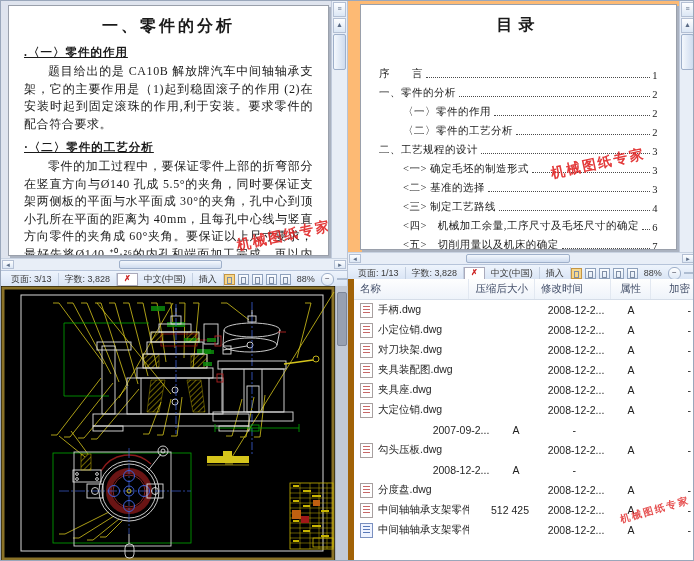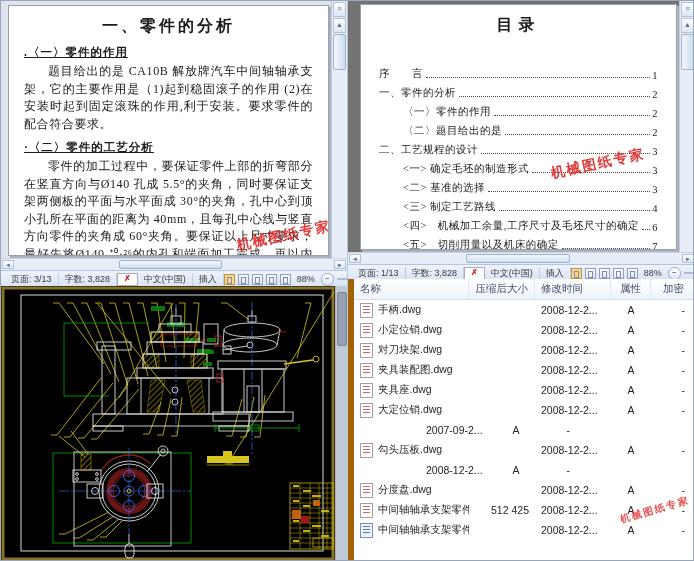--- a/index.html
+++ b/index.html
@@ -1,21 +1,21 @@
 <!DOCTYPE html>
 <html><head>
 <meta charset="utf-8">
 <style>
   html,body{margin:0;padding:0;background:#8d9bb0;}
   .screen{position:relative;width:694px;height:561px;background:#dfe5ee;overflow:hidden;
           font-family:"Liberation Sans",sans-serif;border:1px solid #9aa7bb;box-sizing:border-box;}
   .q{position:absolute;box-sizing:border-box;}
   
   .q1{left:0;top:0;width:347px;height:285px;background:#dfe4ee;border-right:1px solid #b9c3d4;}
-  .q2{left:347px;top:0;width:347px;height:278px;background:#737373;}
+  .q2{left:347px;top:0;width:347px;height:278px;background:#fdba74;}
   .doc-area{position:relative;width:100%;}
   .q1 .doc-area{height:257px;}
   .q2 .doc-area{height:251px;}
   .page{position:absolute;background:#fff;border:1px solid #9aa0ab;box-shadow:2px 2px 0 #aab2c0;overflow:hidden;}
   .page1{left:7px;top:4px;right:18px;bottom:2px;padding:8px 15px;}
   .page2{left:12px;top:3px;right:18px;bottom:2px;padding:6px 18px;}
   .doc-serif{font-family:"Liberation Serif",serif;color:#1a1a1a;}
   .doc-title{text-align:center;font-size:16px;font-weight:bold;letter-spacing:3px;margin:2px 0 8px 0;}
   .doc-h{font-size:11.5px;font-weight:bold;margin:7px 0 3px 0;letter-spacing:1px;text-decoration:underline;}
   .doc-p{font-size:12px;line-height:17.5px;text-indent:2em;text-align:justify;margin:2px 0;letter-spacing:0.6px;}
@@ -62,23 +62,23 @@
   .cad-strip{position:absolute;right:0;top:0;bottom:0;width:12px;background:#c2c9d6;border-left:1px solid #a7b0c0;}
   .cad-strip .thumb{margin:6px 1px;height:52px;background:#97a0b2;border:1px solid #7d8698;border-radius:2px;}
   
   .q4{left:347px;top:278px;width:347px;height:283px;background:#fff;border-left:6px solid #a16207;overflow:hidden;}
   .fl-header{display:flex;height:20px;align-items:center;font-size:10.5px;color:#44506a;
              background:linear-gradient(#fefefe,#eef3fa);border-bottom:1px solid #d5dde8;}
   .fl-header .col{border-right:1px solid #e2e8f1;height:100%;display:flex;align-items:center;box-sizing:border-box;}
   .fl-row{display:flex;height:20px;align-items:center;font-size:10.5px;color:#1e1e1e;}
   .col-name{flex:1;min-width:0;padding-left:6px;display:flex;align-items:center;white-space:nowrap;overflow:hidden;}
   .col-size{width:66px;justify-content:flex-end;text-align:right;padding-right:6px;}
-  .col-date{width:76px;padding-left:6px;text-align:left;}
+  .col-date{width:76px;padding-left:6px;text-align:center;}
   .col-attr{width:40px;justify-content:center;text-align:center;}
-  .col-enc{width:44px;justify-content:flex-end;text-align:right;padding-right:10px;}
+  .col-enc{width:44px;justify-content:flex-end;text-align:right;padding-right:4px;}
   .fl-row .col-size,.fl-row .col-date,.fl-row .col-attr,.fl-row .col-enc{flex:none;display:block;box-sizing:border-box;}
   .fl-header .col-size,.fl-header .col-date,.fl-header .col-attr,.fl-header .col-enc{flex:none;}
   .fl-header .col-size{justify-content:flex-end;}
   .fl-header .col-attr{justify-content:center;}
   .fl-header .col-enc{justify-content:flex-end;}
   .ficon{width:11px;height:13px;border:1px solid #a8a0a0;background:#fff;margin-right:5px;flex:none;position:relative;}
   .ficon::after{content:"";position:absolute;left:2px;right:2px;top:2px;bottom:2px;
                 background:repeating-linear-gradient(#c86868 0 1px,transparent 1px 3px);}
   .ficon.blue{border-color:#7a90c0;background:#eef3ff;}
   .ficon.blue::after{background:repeating-linear-gradient(#5878b8 0 1px,transparent 1px 3px);}
@@ -154,21 +154,21 @@
             <span class="toc-text">一、零件的分析</span>
             <span class="toc-dots"></span>
             <span class="toc-page">2</span>
           </div>
         <div class="toc-row lvl1">
             <span class="toc-text">〈一〉零件的作用</span>
             <span class="toc-dots"></span>
             <span class="toc-page">2</span>
           </div>
         <div class="toc-row lvl1">
-            <span class="toc-text">〈二〉题目给出的是</span>
+            <span class="toc-text">〈二〉零件的工艺分析</span>
             <span class="toc-dots"></span>
             <span class="toc-page">2</span>
           </div>
         <div class="toc-row lvl0">
             <span class="toc-text">二、工艺规程的设计</span>
             <span class="toc-dots"></span>
             <span class="toc-page">3</span>
           </div>
         <div class="toc-row lvl1">
             <span class="toc-text">&lt;一&gt; 确定毛坯的制造形式</span>

